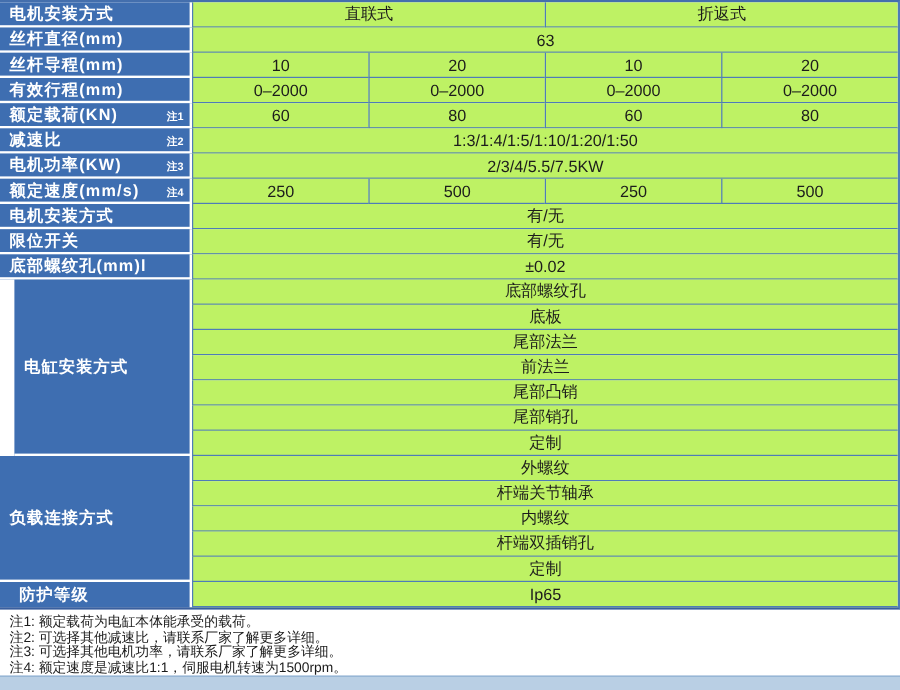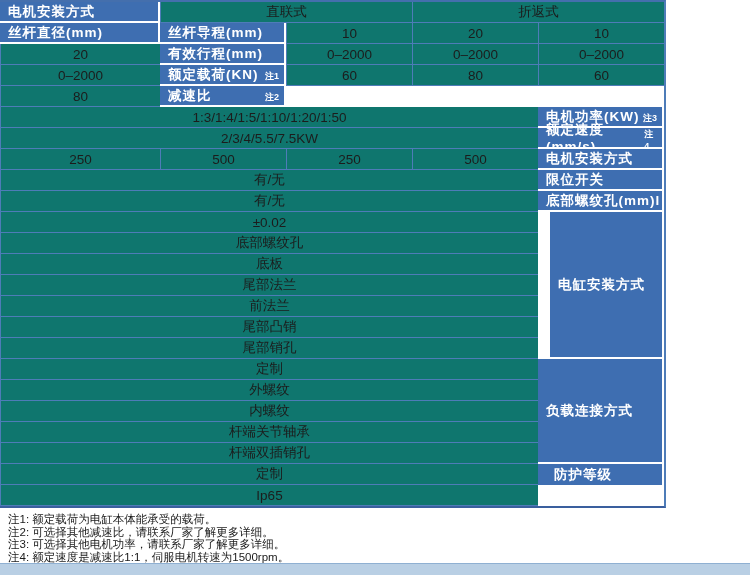--- a/index.html
+++ b/index.html
@@ -3,26 +3,27 @@
 <meta charset="utf-8">
 <style>
   html,body{margin:0;padding:0;background:#fff;}
   body{font-family:"Liberation Sans","DejaVu Sans",sans-serif;}
   .page{width:750px;height:575px;background:#fff;overflow:hidden;}
 
   .spec-table{
     display:grid;
     grid-template-columns:160px repeat(4,1fr);
     grid-auto-rows:21px;
-    width:666px;
+    width:750px;
     box-sizing:border-box;
     border-top:2px solid #446fad;
     border-right:2px solid #4e7cb8;
     border-bottom:2px solid #3a5f9e;
     background:#fff;
+    text-align:center;
   }
   .lbl{
     background:#3e6eb1;
     color:#fff;
     font-size:13.5px;
     font-weight:bold;
     letter-spacing:1px;
     display:flex;
     align-items:center;
     padding-left:8px;
@@ -33,21 +34,21 @@
   .lbl.last{border-bottom:none;padding-left:16px;}
   .note{
     font-size:9px;
     font-weight:bold;
     letter-spacing:0;
     margin-left:auto;
     padding-right:5px;
     padding-top:4px;
   }
   .c{
-    background:#0f766e;
+    background:#bef264;
     color:#1c1c1c;
     font-size:13.5px;
     display:flex;
     align-items:center;
     justify-content:center;
     box-sizing:border-box;
     border-left:1.5px solid #4e7cb8;
     border-bottom:1.5px solid #4e7cb8;
   }
   .s2{grid-column:span 2;}
@@ -82,20 +83,21 @@
 
     <div class="lbl">
         <span>电机安装方式</span>
       </div>
     <div class="c s2">直联式</div>
     <div class="c s2">折返式</div>
 
     <div class="lbl">
         <span>丝杆直径(mm)</span>
       </div>
+    <div class="c s4">63</div>
 
     <div class="lbl">
         <span>丝杆导程(mm)</span>
       </div>
     <div class="c">10</div>
     <div class="c">20</div>
     <div class="c">10</div>
     <div class="c">20</div>
 
     <div class="lbl">
@@ -159,22 +161,22 @@
     <div class="c s4">尾部法兰</div>
     <div class="c s4">前法兰</div>
     <div class="c s4">尾部凸销</div>
     <div class="c s4">尾部销孔</div>
     <div class="c s4">定制</div>
 
     <div class="lbl r5">
         <span>负载连接方式</span>
       </div>
     <div class="c s4">外螺纹</div>
+    <div class="c s4">杆端关节轴承</div>
     <div class="c s4">内螺纹</div>
-    <div class="c s4">杆端关节轴承</div>
     <div class="c s4">杆端双插销孔</div>
     <div class="c s4">定制</div>
 
     <div class="lbl last">
         <span>防护等级</span>
       </div>
     <div class="c s4">Ip65</div>
 
   </div>
 

